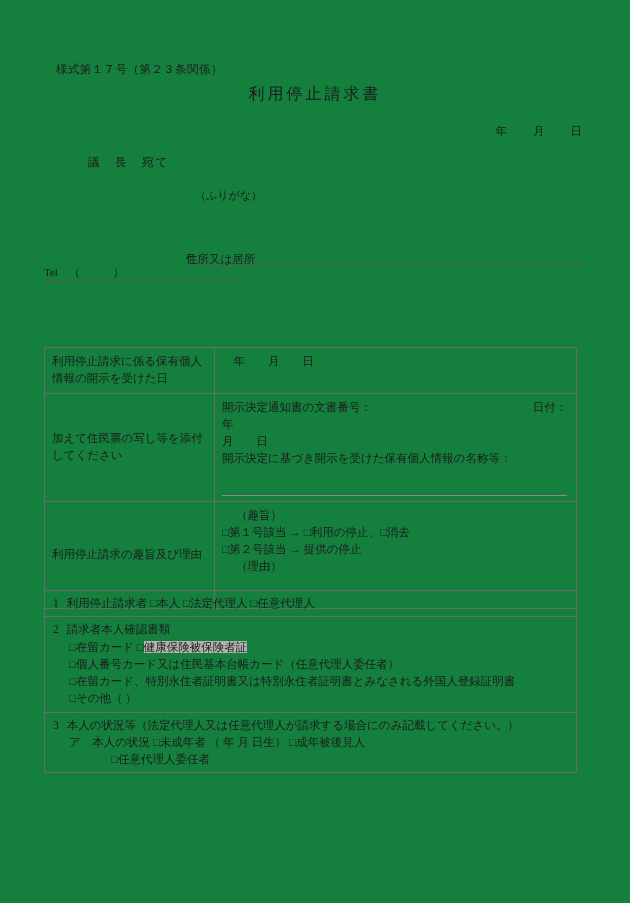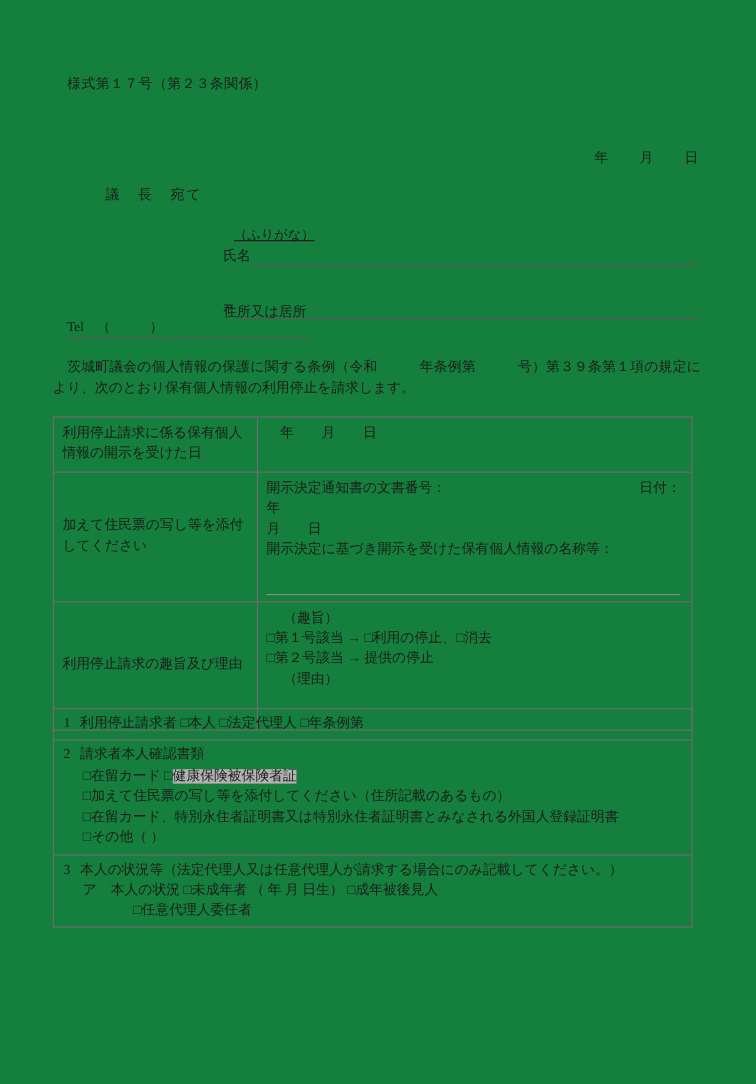--- a/index.html
+++ b/index.html
@@ -61,21 +61,20 @@
     padding-left: 32px;
   }
 
   
   .furigana {
     position: absolute;
     left: 195px;
     top: 188px;
     font-size: 11px;
     white-space: nowrap;
-    text-decoration: underline;
   }
   .name-row {
     position: absolute;
     left: 186px;
     top: 206px;
     width: 397px;
     display: flex;
     align-items: flex-end;
     font-size: 11.5px;
   }
@@ -111,21 +110,20 @@
     margin-left: 1px;
   }
   .tel-row {
     position: absolute;
     left: 44px;
     top: 265px;
     width: 200px;
     display: flex;
     align-items: flex-end;
     font-size: 11px;
-    margin-left: 12px;
   }
   .tel-row .lbl {
     white-space: nowrap;
     border-bottom: 1px solid #5a5a5a;
     padding-bottom: 1px;
   }
   .tel-row .rule {
     flex: 1;
     border-bottom: 1px solid #5a5a5a;
     height: 12px;
@@ -190,47 +188,41 @@
   }
   .num { padding-right: 8px; }
 </style>
 </head>
 <body>
 
 <div class="page">
 
   <div class="form-no">様式第１７号（第２３条関係）</div>
 
+  <div class="doc-title">利用停止請求書</div>
 
   <div class="date-line">年　　月　　日</div>
 
   <div class="addressee">議　長　宛て</div>
 
   <div class="furigana">（ふりがな）</div>
 
-  <div class="name-row">
-    <span class="lbl">氏名</span>
-    <span class="rule"></span>
-  </div>
 
   <div class="addr-label">住所又は居所</div>
 
   <div class="zip-row">
     <span class="lbl">〒</span>
     <span class="rule"></span>
   </div>
 
   <div class="tel-row">
     <span class="lbl">Tel　（　　　）</span>
     <span class="rule"></span>
   </div>
 
-  <div class="intro">
-    <span class="indent">茨城町議会の個人情報の保護に関する条例（令和　　　年条例第　　　号）第３９条第１項の規定に</span><span>より、次のとおり保有個人情報の利用停止を請求します。</span>
-  </div>
 
   <table class="formtable" id="table-main">
     <tbody>
         <tr>
       <td class="col-label">利用停止請求に係る保有個人情報の開示を受けた日</td>
       <td>　年　　月　　日</td>
     </tr>
     <tr>
       <td class="col-label cell-mid">加えて住民票の写し等を添付してください</td>
       <td>
@@ -249,30 +241,30 @@
         <div class="indent-sm">（理由）</div>
       </td>
     </tr>
   </tbody>
     </table>
 
   <table class="formtable" id="table-checks">
     <tbody>
         <tr>
       <td>
-        <span class="num">1</span><span>利用停止請求者 □本人 □法定代理人 □年条例第</span>
+        <span class="num">1</span><span>利用停止請求者 □本人 □法定代理人 □任意代理人</span>
       </td>
     </tr>
     <tr>
       <td>
         <div class="row-line">
           <span class="num">2</span><span>請求者本人確認書類</span>
         </div>
         <div class="sub-indent"><span>□在留カード □</span><span class="highlight">健康保険被保険者証</span></div>
-        <div class="sub-indent">□加えて住民票の写し等を添付してください（住所記載のあるもの）</div>
+        <div class="sub-indent">□個人番号カード又は住民基本台帳カード（任意代理人委任者）</div>
         <div class="sub-indent">□在留カード、特別永住者証明書又は特別永住者証明書とみなされる外国人登録証明書</div>
         <div class="sub-indent">□その他（ ）</div>
       </td>
     </tr>
     <tr>
       <td>
         <div class="row-line">
           <span class="num">3</span><span>本人の状況等（法定代理人又は任意代理人が請求する場合にのみ記載してください。）</span>
         </div>
         <div class="sub-indent">ア　本人の状況 □未成年者 （ 年 月 日生） □成年被後見人</div>

